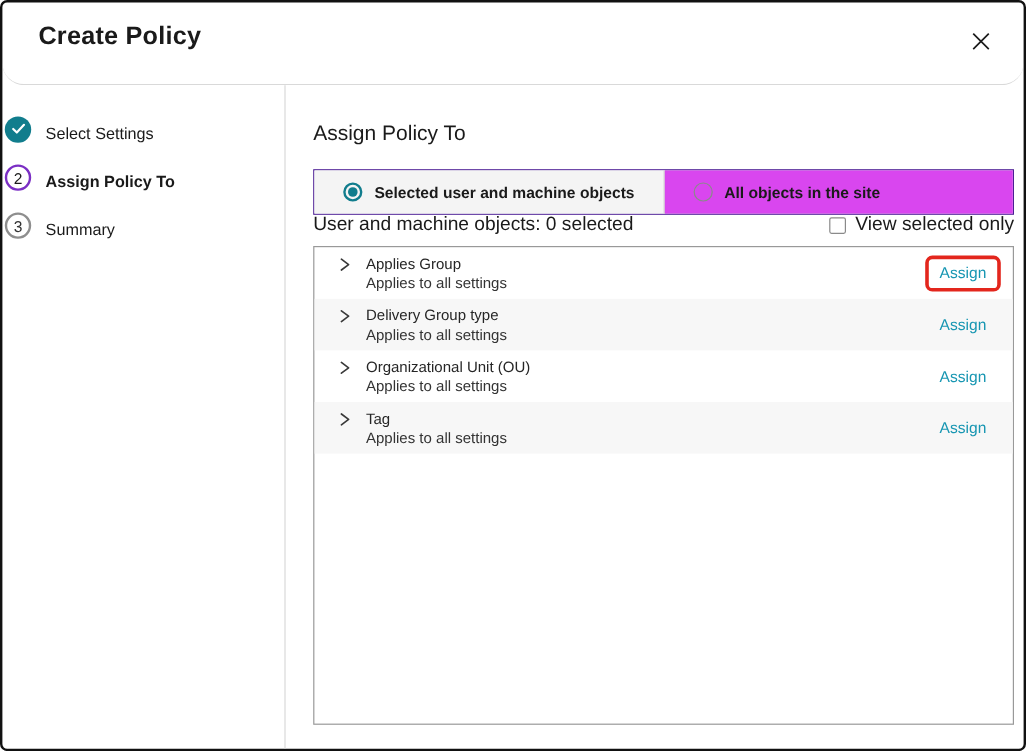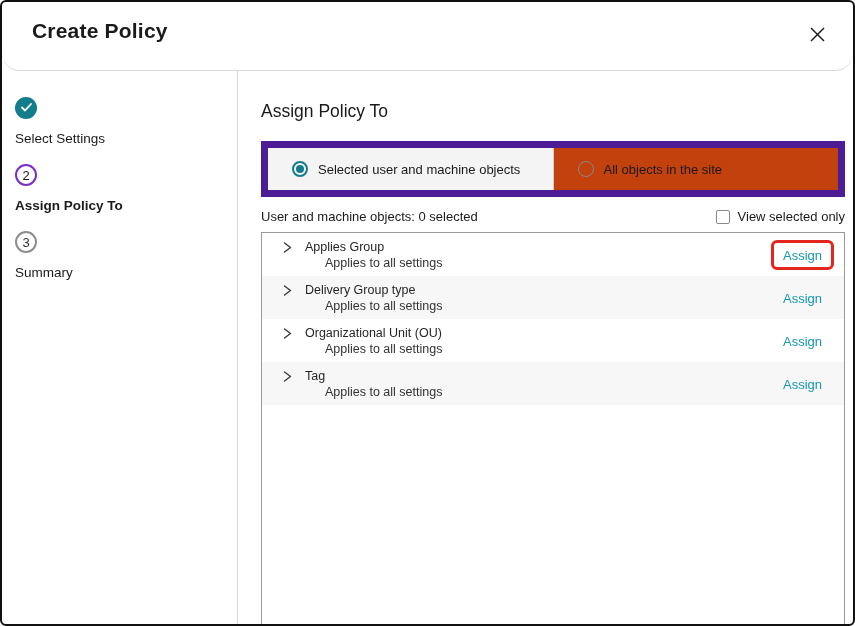--- a/index.html
+++ b/index.html
@@ -31,57 +31,58 @@
     cursor: pointer; background: none; border: none; margin-top: 10px;
   }
   
   .body { flex: 1; display: flex; min-height: 0; }
   .sidebar {
     width: 236px; flex: 0 0 236px;
     border-right: 1px solid #d9d9d9;
     padding-top: 17px;
   }
   .step {
-    display: flex; align-items: flex-start; gap: 12px;
-    padding: 9px 10px 9px 13px; cursor: pointer; flex-direction: column;
+    display: flex; align-items: flex-end; gap: 12px;
+    padding: 9px 10px 9px 2px; cursor: pointer;
   }
   .step-circle {
     width: 22px; height: 22px; border-radius: 50%;
     display: flex; align-items: center; justify-content: center;
     font-size: 13px; flex: 0 0 22px;
   }
   .step.completed .step-circle { background: #117d8d; }
   .step.current  .step-circle { border: 2px solid #7b2fc4; color: #1a1a1a; }
   .step.upcoming .step-circle { border: 2px solid #8e8e8e; color: #333333; }
   .step-label { font-size: 13.5px; }
   .step.current .step-label { font-weight: 700; }
   
   .main { flex: 1; padding: 30px 8px 0 23px; min-width: 0; }
   .main-heading { font-size: 17.5px; font-weight: 400; margin-bottom: 19px; }
   .segmented {
-    display: flex; height: 56px;
-    border: 7px solid #4c1d95;
+    display: flex; height: 38px;
+    border: 1px solid #4c1d95;
+    font-weight: bold;
   }
   .segment {
     flex: 1; display: flex; align-items: center; gap: 10px;
-    padding-left: 24px; cursor: pointer; background: #c2410c;
+    padding-left: 24px; cursor: pointer; background: #d946ef;
   }
   .segment.selected { background: #f4f4f4; border-right: 1px solid #cfcfcf; }
   .radio {
     width: 16px; height: 16px; border-radius: 50%; flex: 0 0 16px;
     display: flex; align-items: center; justify-content: center;
   }
   .radio.on  { border: 2px solid #117d8d; }
   .radio.on::after { content: ""; width: 8px; height: 8px; border-radius: 50%; background: #117d8d; }
   .radio.off { border: 1.5px solid #8a8a8a; }
   .segment-label { font-size: 13px; }
   
   .meta-row {
-    margin-top: 12px; display: flex; align-items: center; justify-content: space-between;
-    font-size: 13px;
+    display: flex; align-items: center; justify-content: space-between;
+    font-size: 16px;
   }
   .view-selected { display: flex; align-items: center; gap: 8px; cursor: pointer; }
   .checkbox {
     width: 14px; height: 14px; border: 1.5px solid #8a8a8a; border-radius: 2px;
     background: #ffffff; flex: 0 0 14px;
   }
   
   .object-list {
     margin-top: 8px; height: 399px;
     border: 1px solid #999999;
@@ -92,21 +93,21 @@
     height: 43px; display: flex; align-items: center;
     padding: 0 10px 0 0;
   }
   .obj-row:nth-child(even) { background: #f7f7f7; }
   .chevron {
     width: 43px; flex: 0 0 43px; display: flex; justify-content: flex-end;
     padding-right: 12px; transform: translateY(-7px); cursor: pointer;
   }
   .obj-text { flex: 1; display: flex; flex-direction: column; gap: 2px; min-width: 0; }
   .obj-title    { font-size: 12.5px; color: #262626; }
-  .obj-subtitle { font-size: 12.5px; color: #333333; margin-left: 20px; }
+  .obj-subtitle { font-size: 12.5px; color: #333333; }
   .action-wrap {
     border: 3px solid transparent; border-radius: 6px;
     padding: 3px 9px;
   }
   .action-wrap.highlighted { border-color: #e3261d; }
   .assign-link {
     font-size: 13px; color: #1796b2; text-decoration: none; cursor: pointer; margin-top: 32px;
   }
 </style>
 </head>

